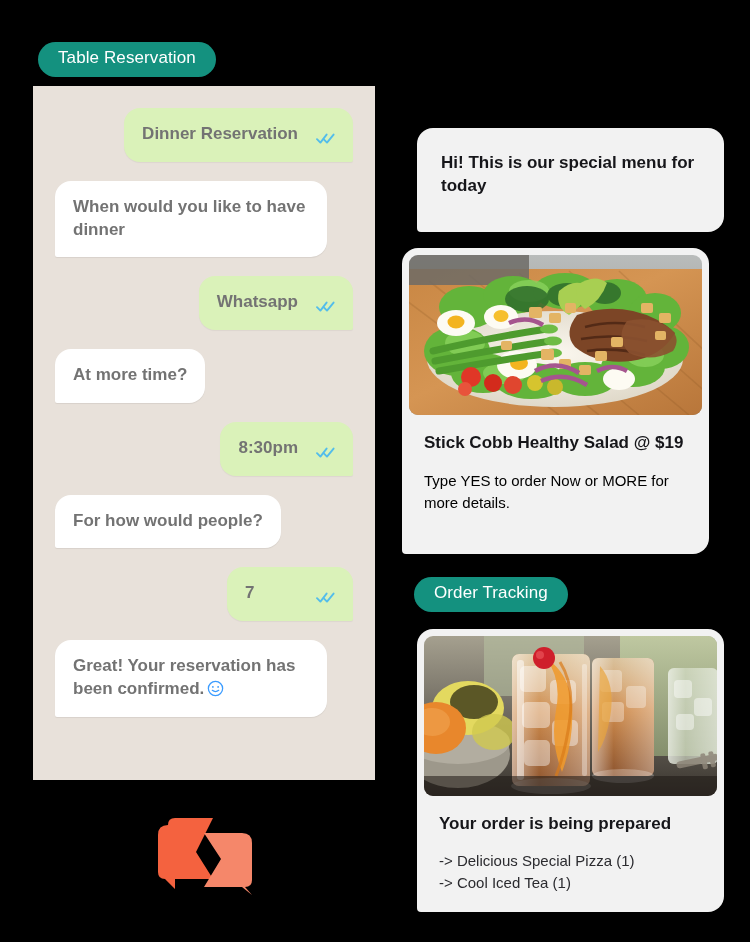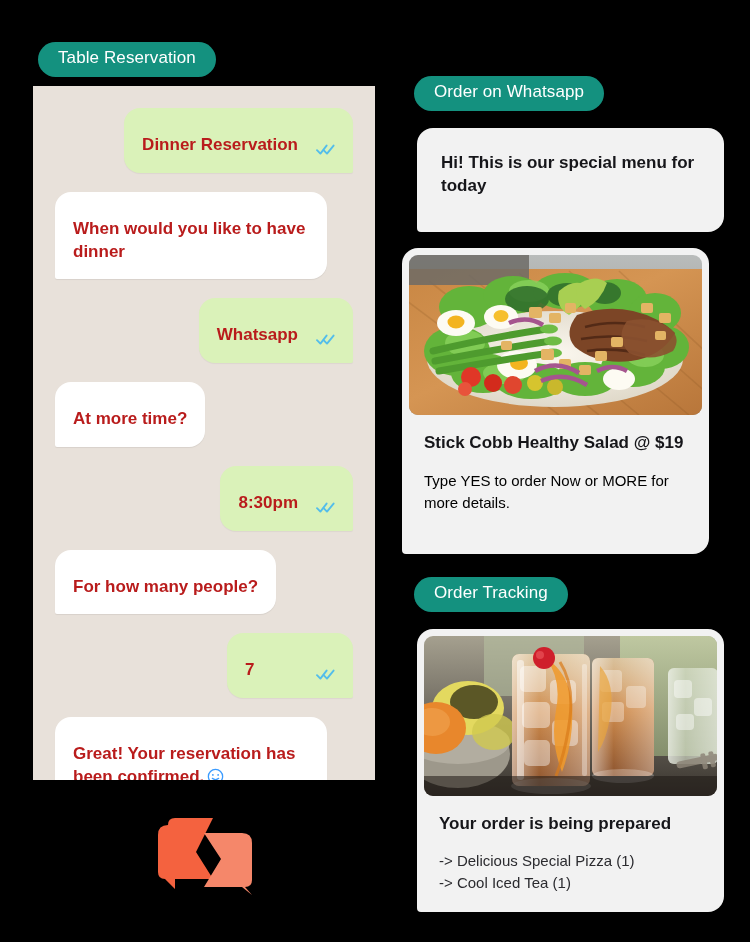--- a/index.html
+++ b/index.html
@@ -53,24 +53,24 @@
     padding: 22px 22px 0 22px;
     overflow: hidden;
   }
 
   .row { display: flex; width: 100%; margin-bottom: 19px; }
   .row.left  { justify-content: flex-start; align-items: flex-end; }
   .row.right { justify-content: flex-end; }
 
   .bubble {
     max-width: 272px;
-    padding: 26px 18px 16px 18px;
+    padding: 15px 18px 16px 18px;
     font-size: 17px;
     line-height: 1.34;
-    color: #b91c1c;
+    color: #737373;
     font-weight: 700;
     position: relative;
     word-wrap: break-word;
   }
 
   .bubble.in {
     background: #ffffff;
     border-radius: 16px 16px 16px 2px;
     box-shadow: 0 1px 1px rgba(0,0,0,0.07);
   }
@@ -178,21 +178,20 @@
   }
   .order-list { margin-top: 14px; }
 </style>
 </head>
 <body>
 
 <div class="stage">
 
   <div class="badge" id="badge-table-reservation">Table Reservation</div>
 
-  <div class="badge" id="badge-order-whatsapp">Order on Whatsapp</div>
 
   <div class="badge" id="badge-order-tracking">Order Tracking</div>
 
   <div class="chat-panel">
 
     <div class="row right">
       <div class="bubble out">
         <span class="txt">Dinner Reservation</span>
         <span class="ticks">
           <svg viewBox="0 0 19 13" width="19" height="13" xmlns="http://www.w3.org/2000/svg">
@@ -229,21 +228,21 @@
         <span class="ticks">
           <svg viewBox="0 0 19 13" width="19" height="13" xmlns="http://www.w3.org/2000/svg">
             <path d="M1 7.2 L4.4 10.6 L10.6 2.6" fill="none" stroke="#53bdeb" stroke-width="1.9" stroke-linecap="round" stroke-linejoin="round"></path>
             <path d="M7.6 7.2 L11 10.6 L17.6 2.6" fill="none" stroke="#53bdeb" stroke-width="1.9" stroke-linecap="round" stroke-linejoin="round"></path>
           </svg>
         </span>
       </div>
     </div>
 
     <div class="row left">
-      <div class="bubble in">For how many people?</div>
+      <div class="bubble in">For how would people?</div>
     </div>
 
     <div class="row right">
       <div class="bubble out" style="min-width:126px;">
         <span class="txt">7</span>
         <span class="ticks">
           <svg viewBox="0 0 19 13" width="19" height="13" xmlns="http://www.w3.org/2000/svg">
             <path d="M1 7.2 L4.4 10.6 L10.6 2.6" fill="none" stroke="#53bdeb" stroke-width="1.9" stroke-linecap="round" stroke-linejoin="round"></path>
             <path d="M7.6 7.2 L11 10.6 L17.6 2.6" fill="none" stroke="#53bdeb" stroke-width="1.9" stroke-linecap="round" stroke-linejoin="round"></path>
           </svg>

